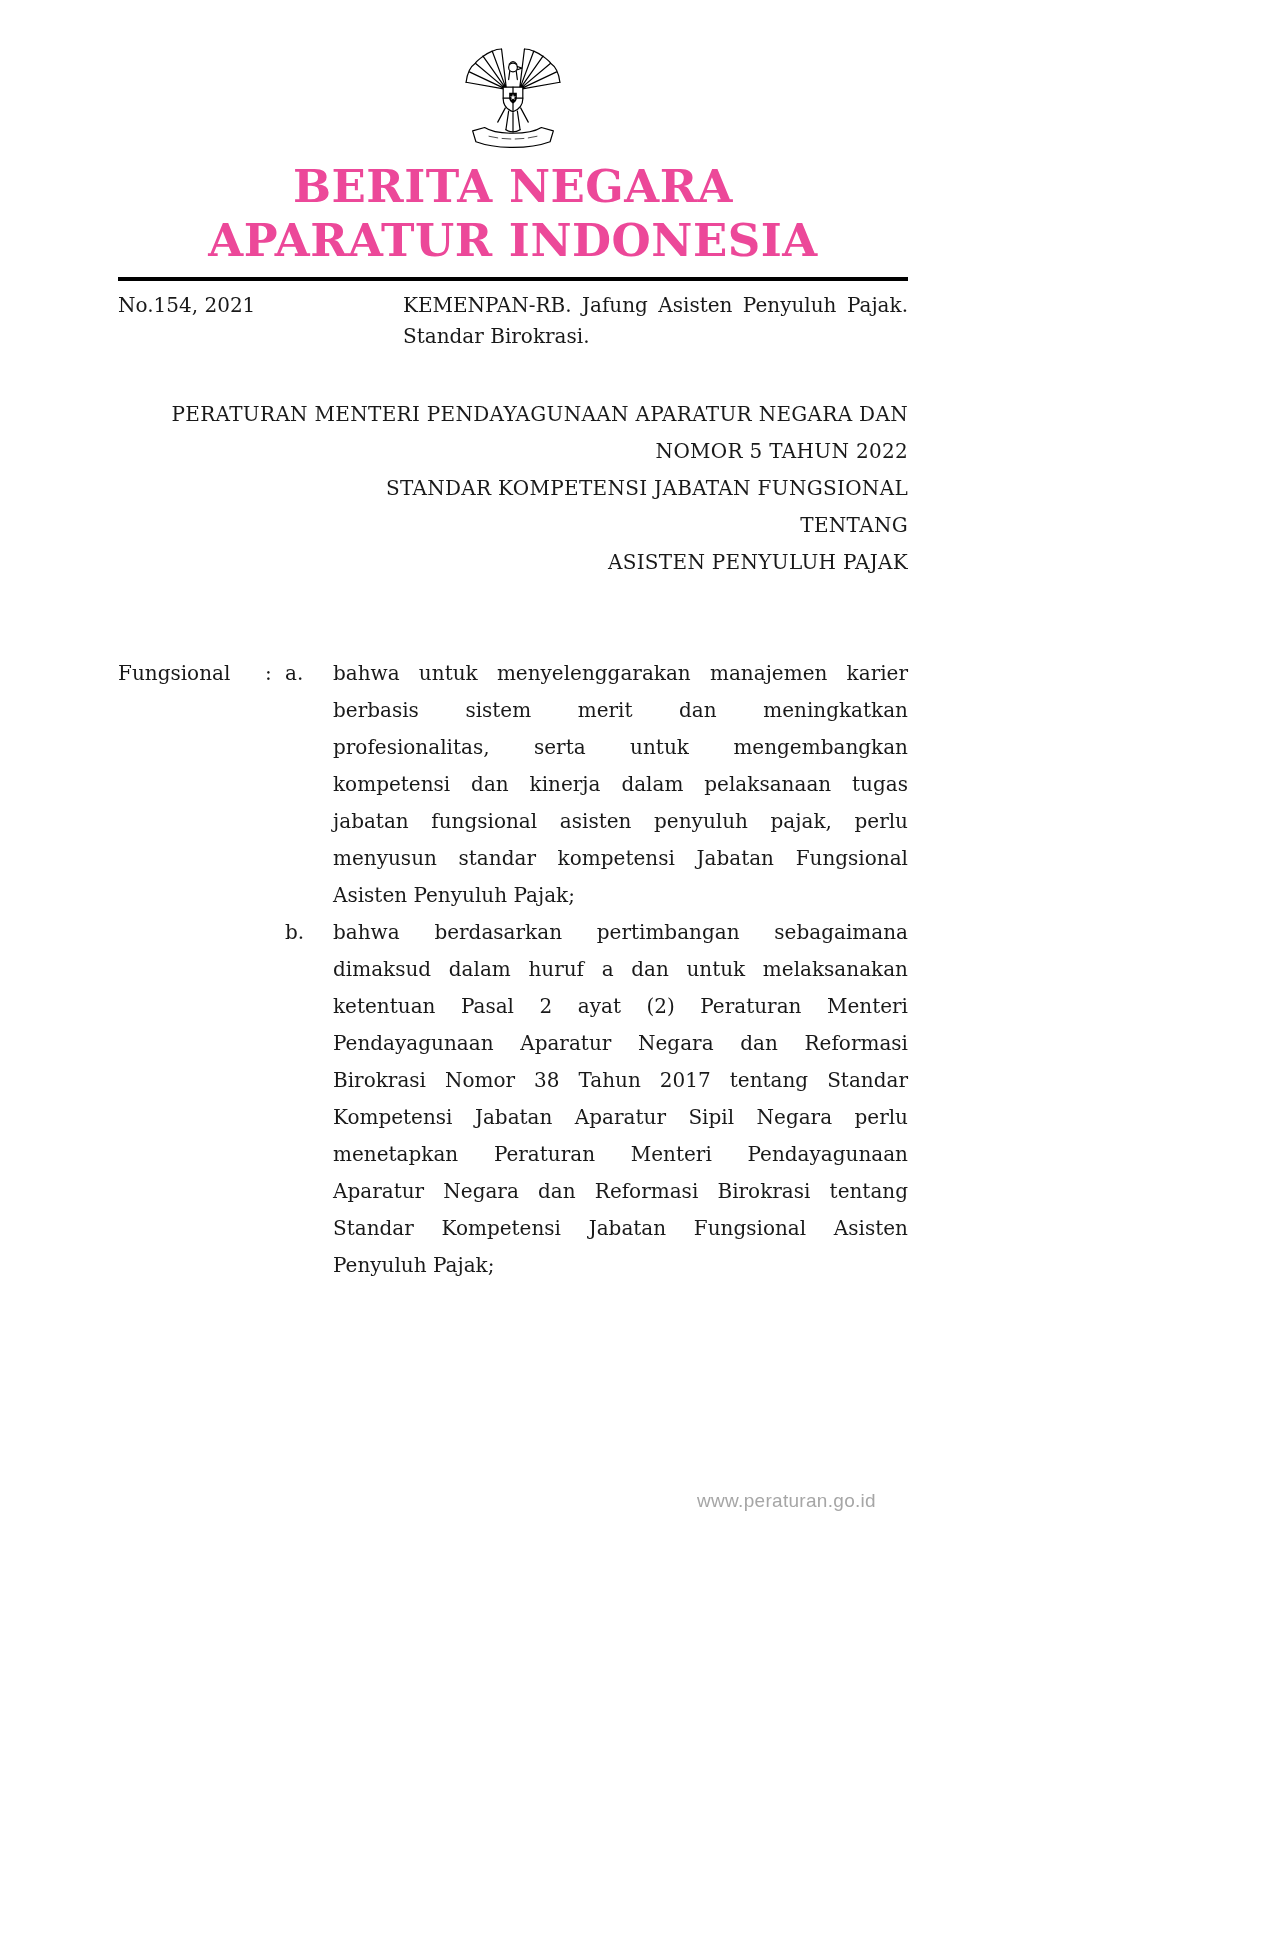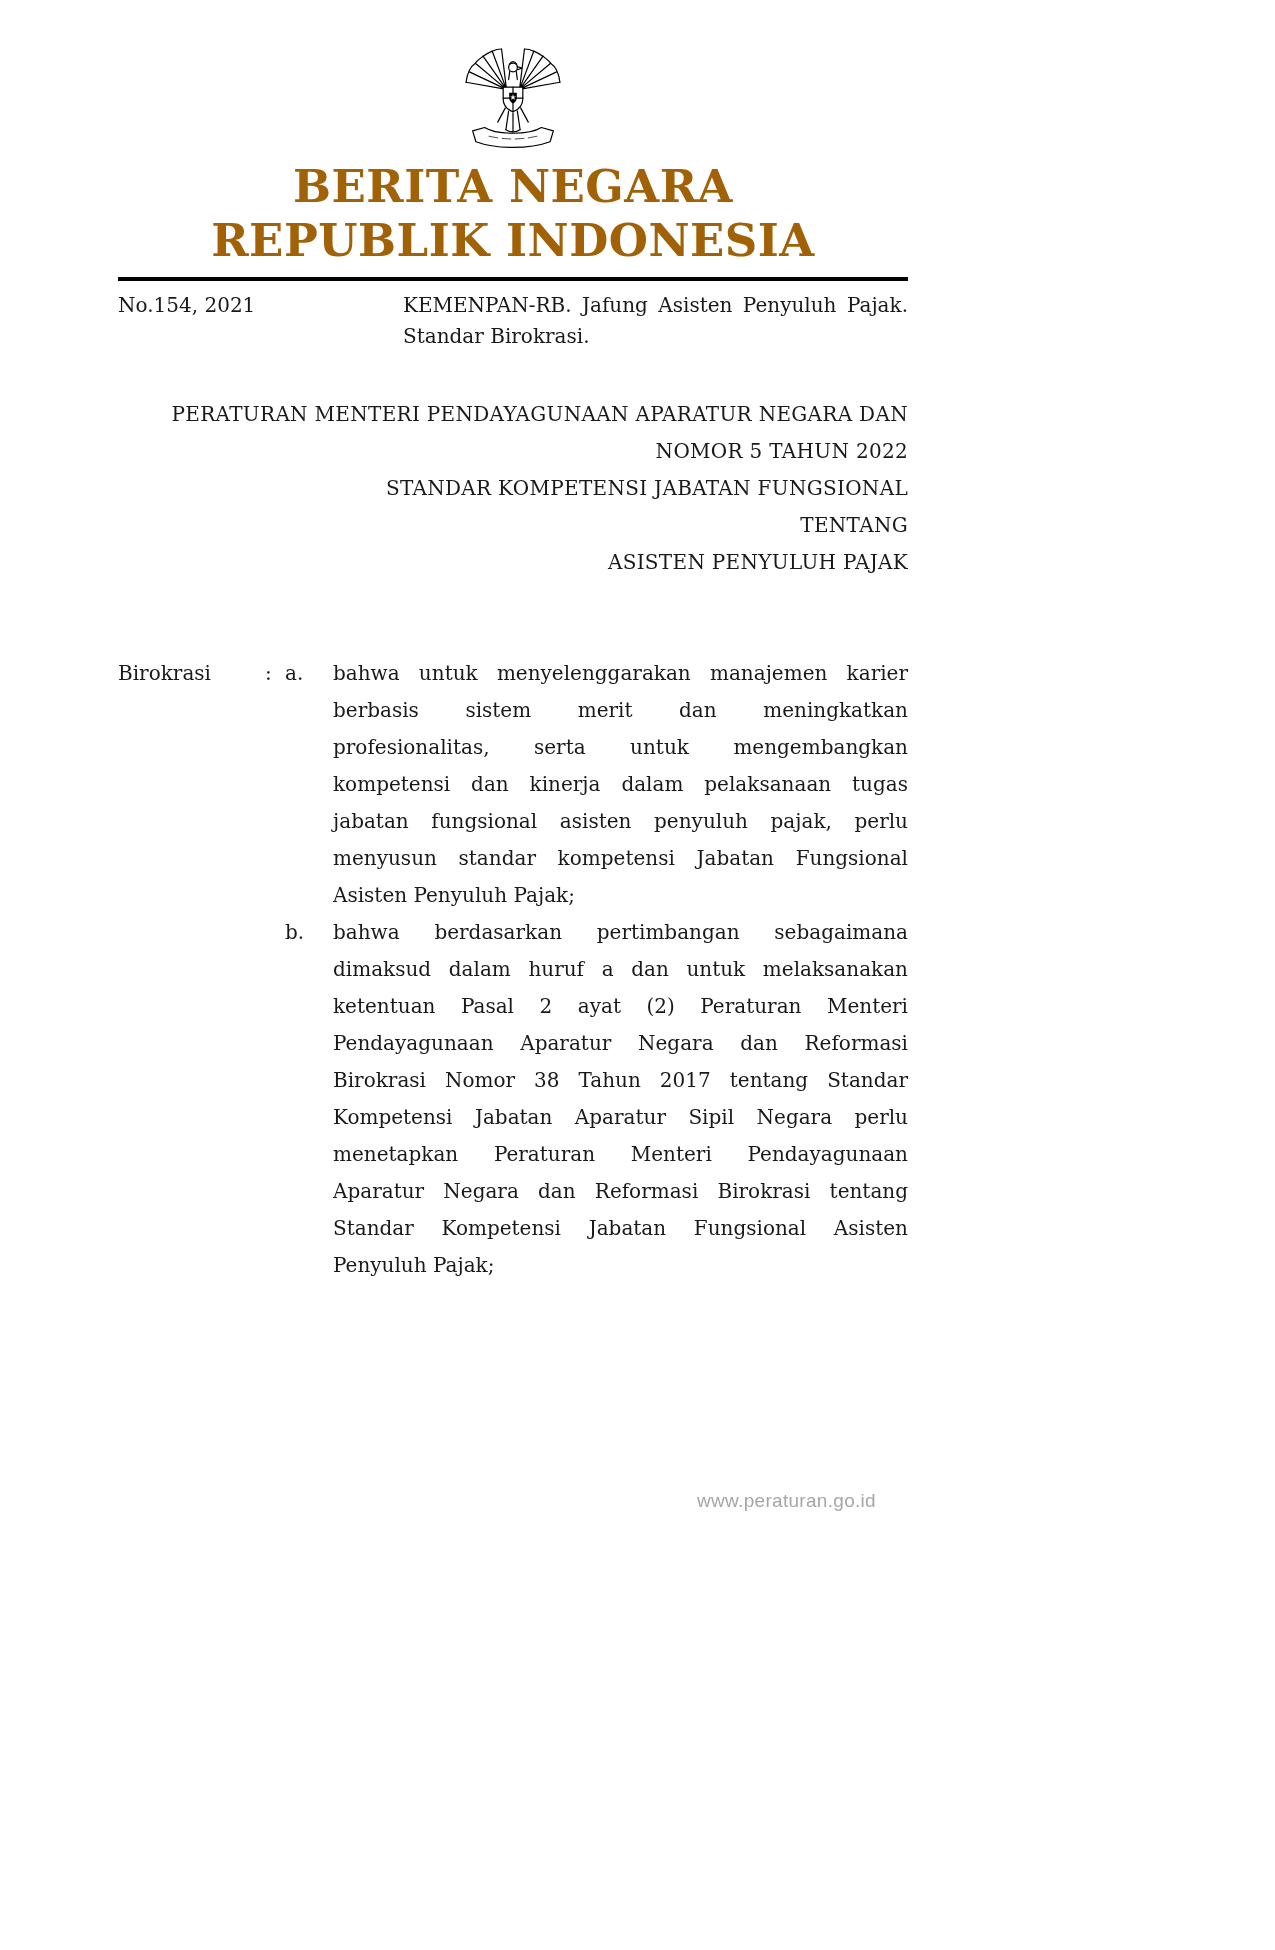--- a/index.html
+++ b/index.html
@@ -21,21 +21,21 @@
     width: 790px;
   }
   .emblem { display: block; width: 120px; margin: 40px auto 0; }
   .masthead {
     margin-top: 6px;
     text-align: center;
     font-weight: 700;
     font-size: 45px;
     line-height: 54px;
     letter-spacing: 0.5px;
-    color: #a16207;
+    color: #ec4899;
   }
   .rule {
     border: 0;
     border-top: 4.5px solid #000;
     margin: 9px 0 0 0;
   }
   .meta {
     display: flex;
     margin-top: 9px;
     font-size: 20px;
@@ -107,21 +107,21 @@
         <path d="M103 96 L117 96 L117 106 C117 111 114 114 110 116 C106 114 103 111 103 106 Z" fill="#000" stroke="none"></path>
         <polygon points="110,98.5 111.3,103 115.4,103 112.1,105.4 113.3,109.3 110,106.9 106.7,109.3 107.9,105.4 104.6,103 108.7,103" fill="#fff" stroke="none"></polygon>
 
         <path d="M36 166 L58 160 C80 174 140 174 162 160 L184 166 L178 186 C140 200 80 200 42 186 Z" fill="#fff"></path>
         <path d="M66 176 L82 179 M90 180 L106 181 M114 181 L130 180 M138 179 L154 176" stroke-width="1.6" stroke="#333"></path>
       </g>
     </svg>
 
     <div class="masthead">
       <div>BERITA NEGARA</div>
-      <div>REPUBLIK INDONESIA</div>
+      <div>APARATUR INDONESIA</div>
     </div>
     <hr class="rule">
 
     <div class="meta">
       <div class="meta-no">No.154, 2021</div>
       <div class="meta-subject">
         <div class="l1">KEMENPAN-RB. Jafung Asisten Penyuluh Pajak.</div>
         <div class="l2">Standar Birokrasi.</div>
       </div>
     </div>
@@ -130,21 +130,21 @@
       <div class="center-line">PERATURAN MENTERI PENDAYAGUNAAN APARATUR NEGARA DAN</div>
       <div class="center-line">NOMOR 5 TAHUN 2022</div>
       <div class="center-line">STANDAR KOMPETENSI JABATAN FUNGSIONAL</div>
       <div class="center-line">TENTANG</div>
       <div class="center-line">ASISTEN PENYULUH PAJAK</div>
     </div>
 
 
 
     <div class="considering">
-      <div class="c-label">Birokrasi</div>
+      <div class="c-label">Fungsional</div>
       <div class="c-sep">:</div>
       <div class="c-items">
         <div class="c-item">
           <div class="c-letter">a.</div>
           <div class="c-text">bahwa untuk menyelenggarakan manajemen karier berbasis sistem merit dan meningkatkan profesionalitas, serta untuk mengembangkan kompetensi dan kinerja dalam pelaksanaan tugas jabatan fungsional asisten penyuluh pajak, perlu menyusun standar kompetensi Jabatan Fungsional Asisten Penyuluh Pajak;</div>
         </div>
         <div class="c-item">
           <div class="c-letter">b.</div>
           <div class="c-text">bahwa berdasarkan pertimbangan sebagaimana dimaksud dalam huruf a dan untuk melaksanakan ketentuan Pasal 2 ayat (2) Peraturan Menteri Pendayagunaan Aparatur Negara dan Reformasi Birokrasi Nomor 38 Tahun 2017 tentang Standar Kompetensi Jabatan Aparatur Sipil Negara perlu menetapkan Peraturan Menteri Pendayagunaan Aparatur Negara dan Reformasi Birokrasi tentang Standar Kompetensi Jabatan Fungsional Asisten Penyuluh Pajak;</div>
         </div>

